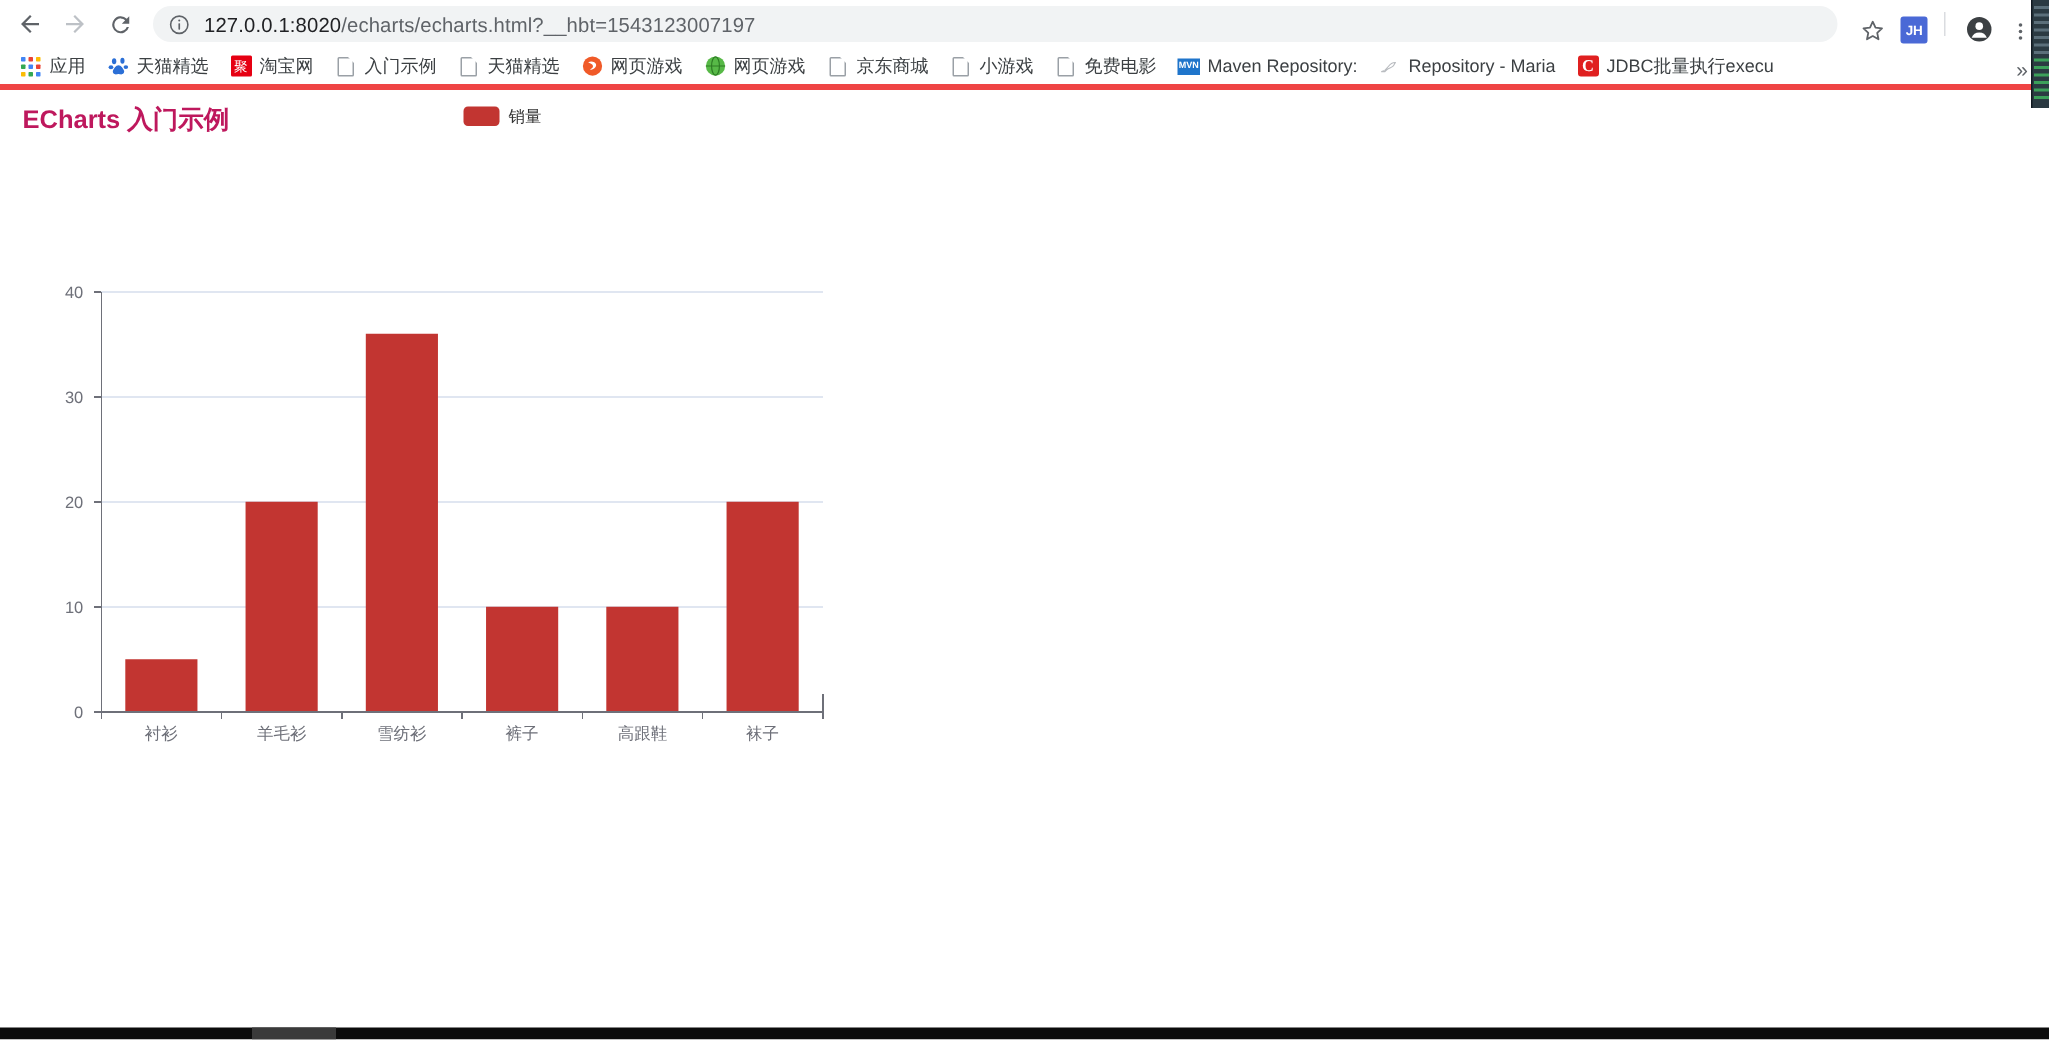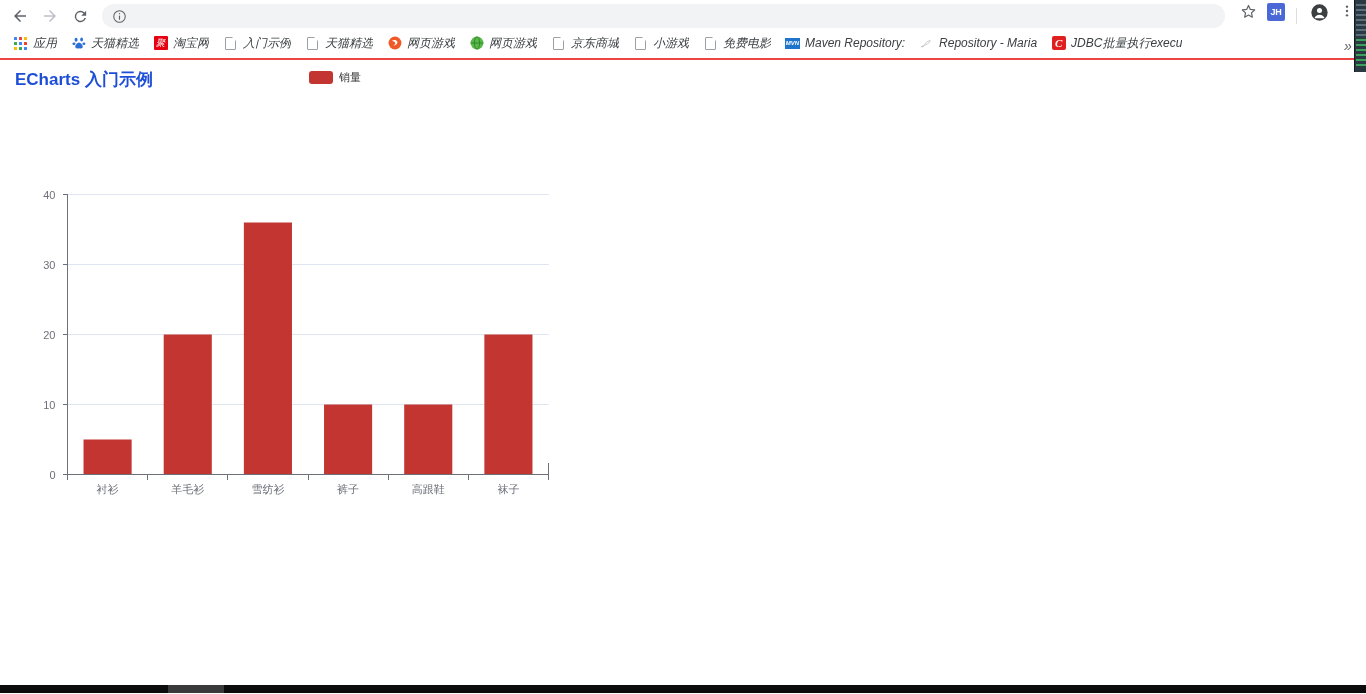--- a/index.html
+++ b/index.html
@@ -63,21 +63,21 @@
   }
   .url-text .dim { color: #5f6368; }
 
   .tb-right {
     display: flex;
     align-items: center;
     flex: 0 0 auto;
   }
   .tb-icon {
     width: 26px; height: 26px;
-    display: flex; align-items: flex-start; justify-content: center;
+    display: flex; align-items: flex-end; justify-content: center;
     margin-left: 2px;
   }
   .ext-badge {
     width: 18px; height: 18px;
     background: #4a69d6;
     color: #ffffff;
     font-size: 9px;
     font-weight: bold;
     display: flex;
     align-items: center;
@@ -89,25 +89,25 @@
     width: 1px; height: 16px;
     background: #dadce0;
     margin: 0 7px;
   }
 
   
   .bookmarks {
     height: 28px;
     background: #ffffff;
     display: flex;
+    align-items: center;
     padding: 0 6px;
-    border-bottom: 2px solid #ef4444;
+    border-bottom: 4px solid #ef4444;
     overflow: hidden;
     position: relative;
-    font-style: italic;
   }
   .bm {
     display: flex;
     align-items: center;
     height: 22px;
     padding: 0 7px;
     border-radius: 3px;
     flex: 0 0 auto;
     max-width: 148px;
     overflow: hidden;
@@ -170,21 +170,21 @@
     height: 633px;
     overflow: hidden;
   }
 
   .chart-title {
     position: absolute;
     left: 15px;
     top: 8px;
     font-size: 17px;
     font-weight: bold;
-    color: #1d4ed8;
+    color: #be185d;
     white-space: nowrap;
   }
 
   .legend {
     position: absolute;
     left: 282px;
     top: 10px;
     display: flex;
     align-items: center;
     margin-left: 27px;
@@ -267,20 +267,21 @@
     </div>
 
     <div class="omnibox">
       <span class="info-icon">
         <svg width="15" height="15" viewBox="0 0 24 24">
           <circle cx="12" cy="12" r="9.2" fill="none" stroke="#5f6368" stroke-width="1.7"></circle>
           <rect x="11.1" y="10.3" width="1.8" height="7" rx="0.7" fill="#5f6368"></rect>
           <circle cx="12" cy="7.4" r="1.1" fill="#5f6368"></circle>
         </svg>
       </span>
+      <span class="url-text"><span>127.0.0.1:8020</span><span class="dim">/echarts/echarts.html?__hbt=1543123007197</span></span>
     </div>
 
     <div class="tb-right">
       <div class="tb-icon">
         <svg width="17" height="17" viewBox="0 0 24 24">
           <path d="M12 3.5l2.6 5.6 6.1.7-4.5 4.2 1.2 6-5.4-3-5.4 3 1.2-6L3.3 9.8l6.1-.7z" fill="none" stroke="#5f6368" stroke-width="1.7" stroke-linejoin="round"></path>
         </svg>
       </div>
 
       <div class="tb-icon">

